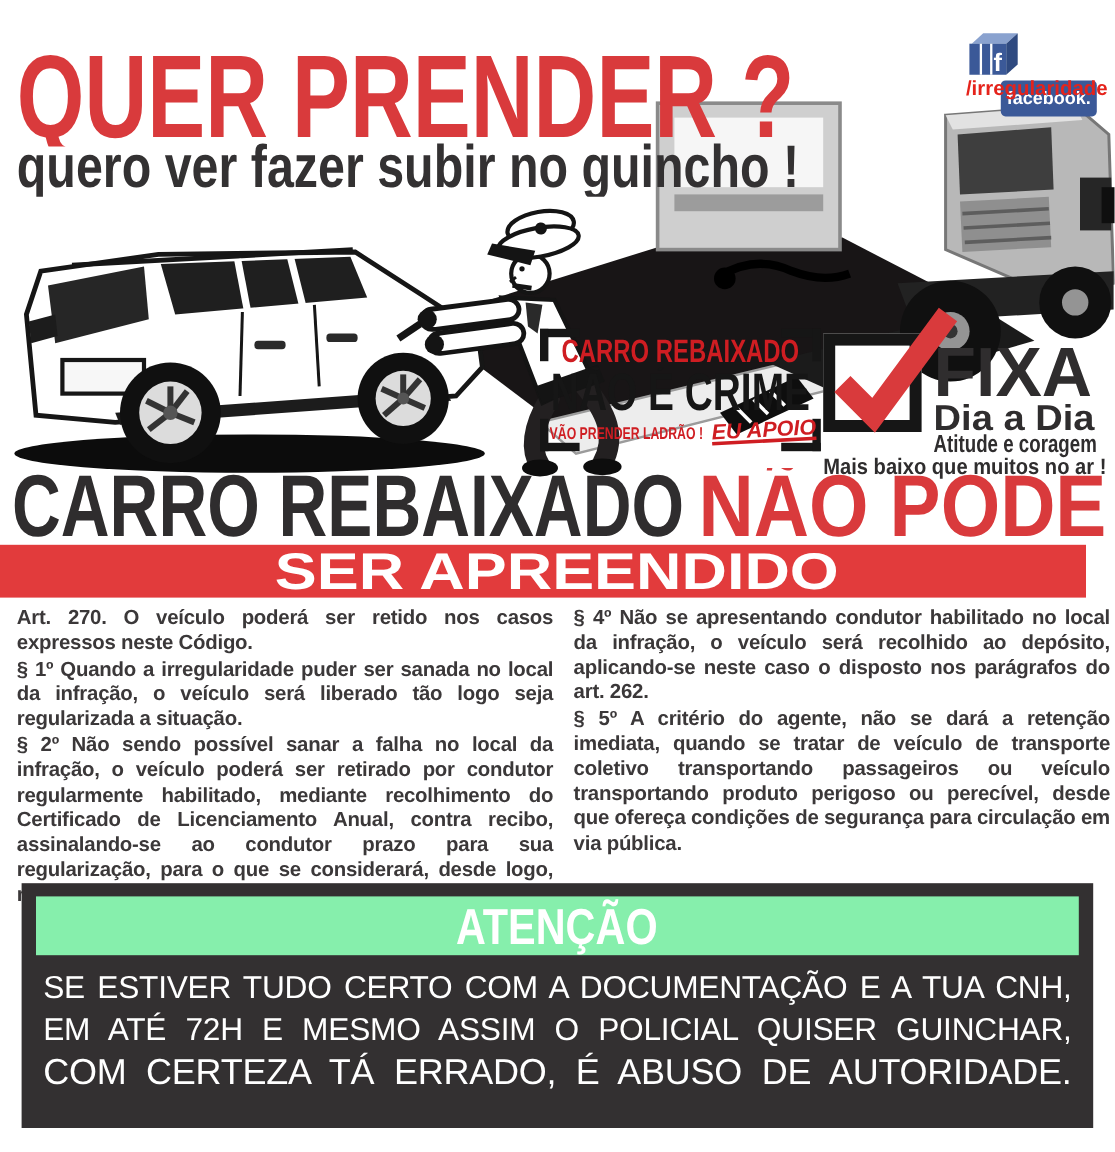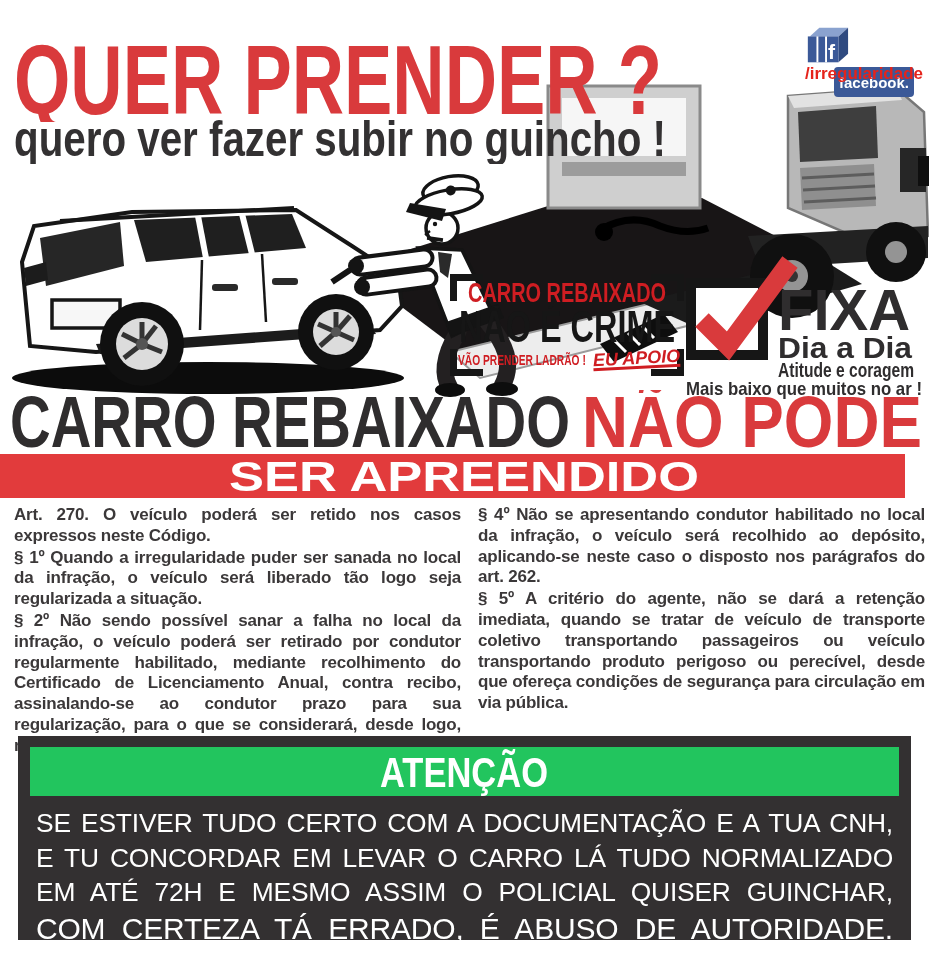--- a/index.html
+++ b/index.html
@@ -37,21 +37,21 @@
   .banner{left:0;top:454px;width:905px;height:44px;background:#e23b3c;}
 
   
   .law{left:0;top:503px;width:929px;padding:2px 0 0 14px;box-sizing:border-box;
        display:grid;grid-template-columns:447px 447px;column-gap:17px;}
   .law p{margin:0 0 1px 0;font-size:17px;line-height:20.8px;font-weight:bold;color:#3b3839;
          text-align:justify;letter-spacing:-0.2px;}
 
   
   .attn{left:18px;top:736px;width:893px;height:204px;background:#333031;box-sizing:border-box;padding:11px 12px;}
-  .attn-bar{width:100%;height:49px;background:#22c55e;display:flex;align-items:center;justify-content:center;}
+  .attn-bar{width:100%;height:49px;background:#86efac;display:flex;align-items:center;justify-content:center;}
   .attn-lines{margin-top:10px;padding:0 6px;}
   .attn-line{color:#ffffff;font-weight:normal;font-size:26.4px;line-height:34.5px;
              text-align:justify;text-align-last:justify;white-space:normal;letter-spacing:-0.2px;}
   .attn-line.big{font-size:30px;line-height:38px;}
 </style>
 </head>
 <body>
 
 <div class="poster">
 
@@ -248,19 +248,18 @@
   </div>
 
   <div class="abs attn">
     <div class="attn-bar">
       <svg width="869" height="49" viewBox="0 0 869 49">
         <text x="434" y="40" text-anchor="middle" font-size="42" fill="#ffffff" textLength="168" lengthAdjust="spacingAndGlyphs">ATENÇÃO</text>
       </svg>
     </div>
     <div class="attn-lines">
       <div class="attn-line">SE ESTIVER TUDO CERTO COM A DOCUMENTAÇÃO E A TUA CNH,</div>
-      <div class="attn-line">E TU CONCORDAR EM LEVAR O CARRO LÁ TUDO NORMALIZADO</div>
       <div class="attn-line">EM ATÉ 72H E MESMO ASSIM O POLICIAL QUISER GUINCHAR,</div>
       <div class="attn-line big">COM CERTEZA TÁ ERRADO, É ABUSO DE AUTORIDADE.</div>
     </div>
   </div>
 
 </div>
 
 </body></html>

